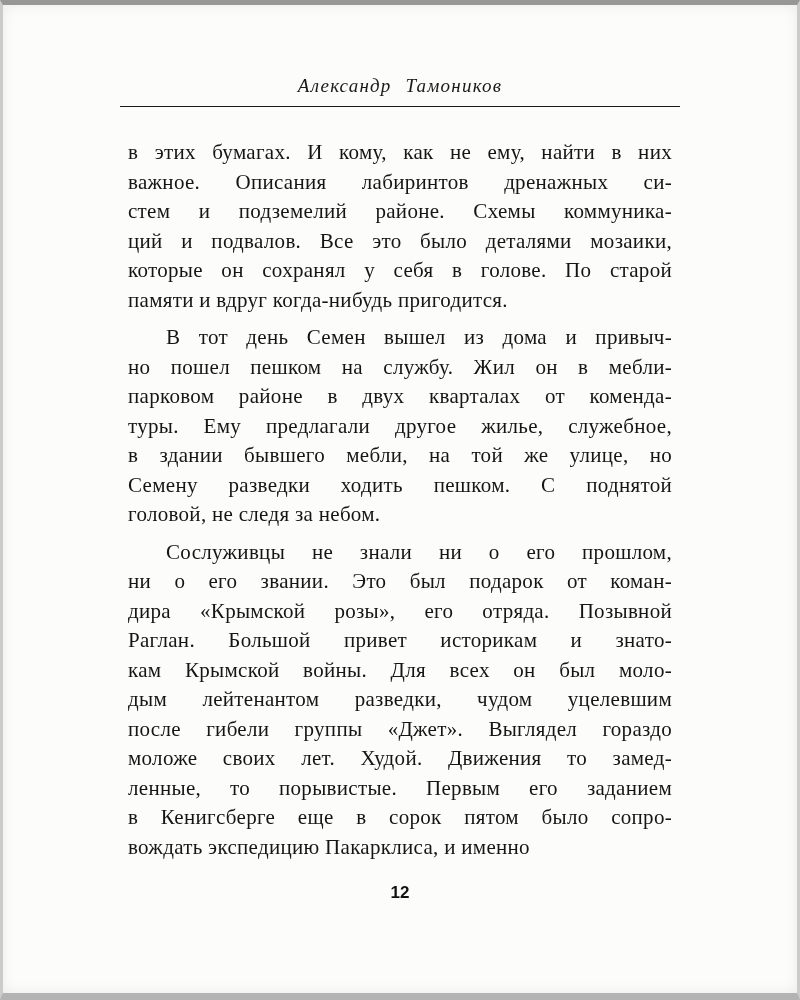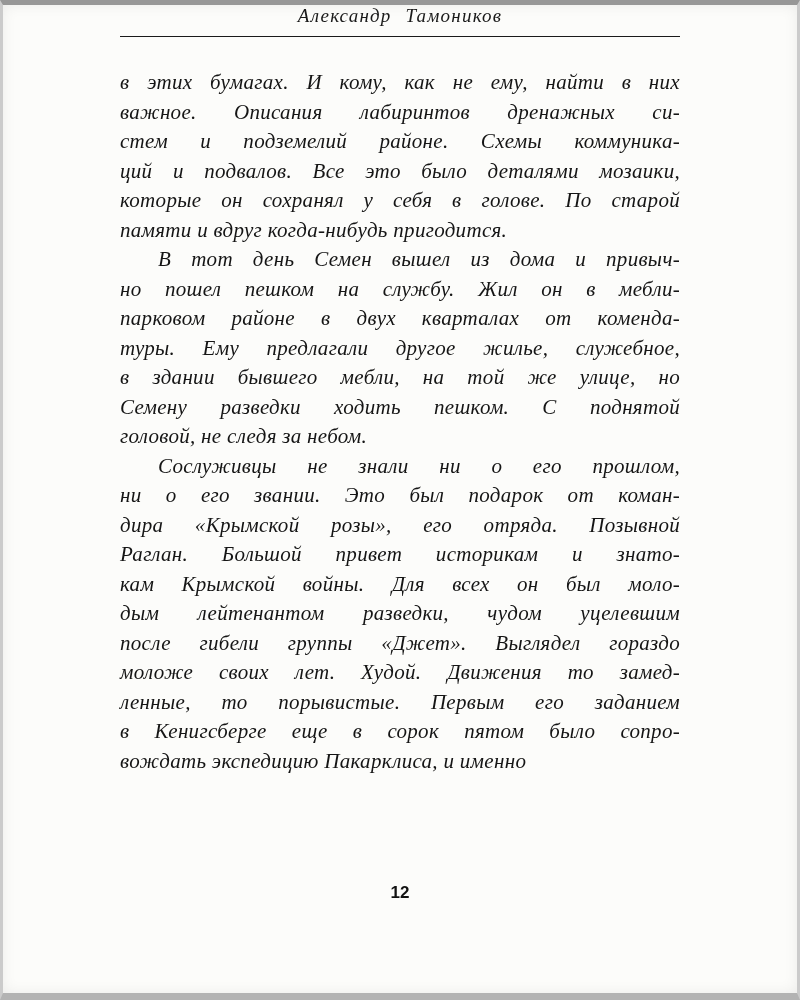--- a/index.html
+++ b/index.html
@@ -16,41 +16,42 @@
     border-top: 5px solid #979797;
     border-bottom: 7px solid #b3b3b3;
     border-left: 3px solid #cbcbcb;
     border-right: 3px solid #cbcbcb;
     box-shadow: inset 0 0 14px rgba(0,0,0,0.07);
     overflow: hidden;
     font-family: "Liberation Serif", "DejaVu Serif", serif;
     color: #151515;
   }
   .running-header {
+    margin-top: 70px;
     text-align: center;
     font-style: italic;
     font-size: 19px;
     letter-spacing: 1.2px;
     word-spacing: 8px;
     color: #1a1a1a;
   }
   .header-rule {
     width: 560px;
     margin: 9px auto 0 auto;
     border: none;
     border-top: 1.5px solid #1a1a1a;
   }
   .page-body {
     width: 560px;
     margin: 31px auto 0 auto;
     font-size: 21px;
     line-height: 29.5px;
     letter-spacing: 0.3px;
   }
-  .paragraph { margin: 0; font-style: italic; }
+  .paragraph { margin: 8px; }
   .text-line {
     text-align: justify;
     text-align-last: justify;
     white-space: normal;
   }
   .text-line.last {
     text-align-last: left;
   }
   .text-line.indent {
     text-indent: 38px;

